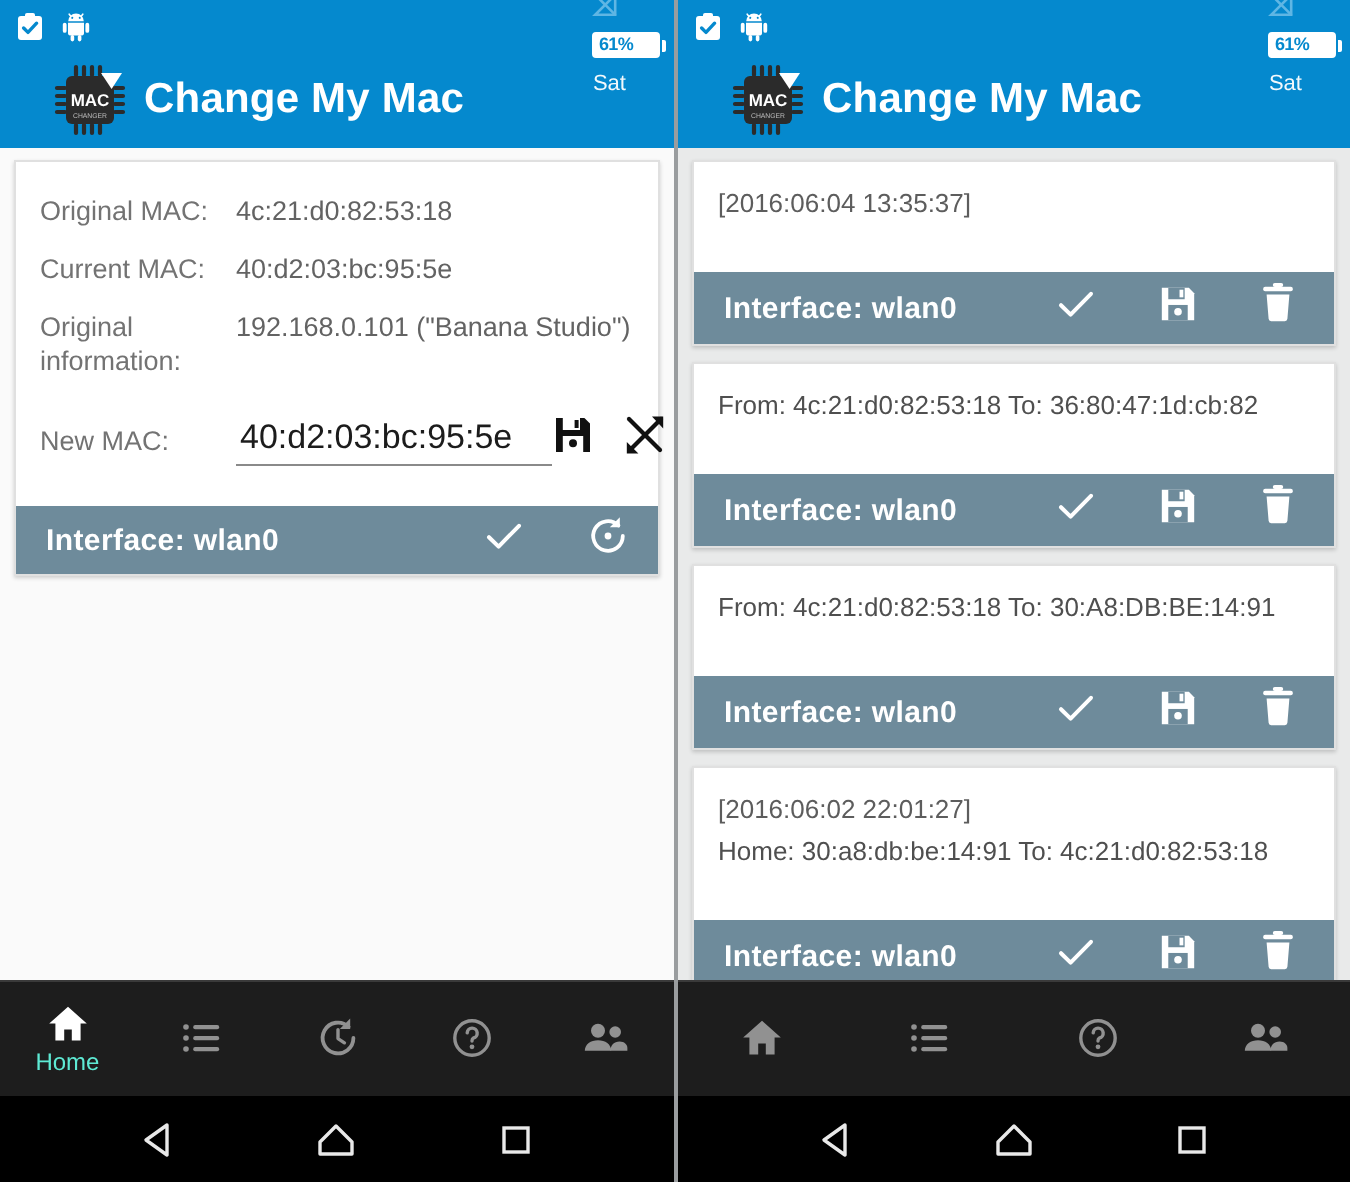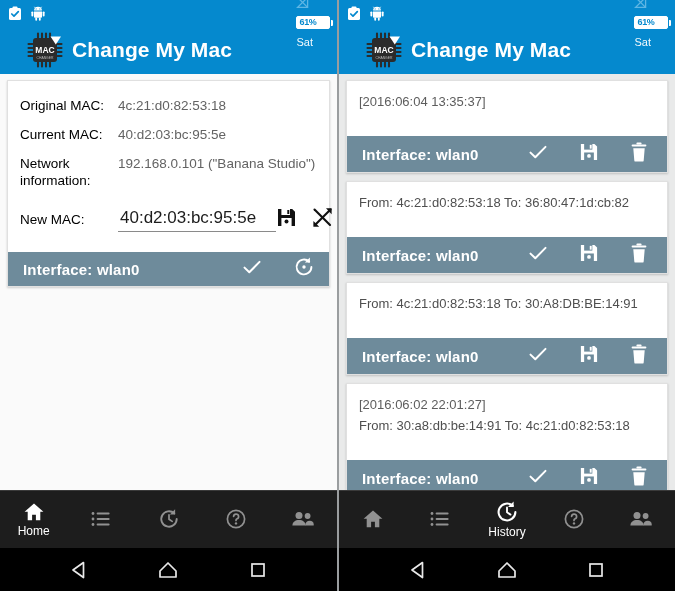--- a/index.html
+++ b/index.html
@@ -52,21 +52,21 @@
     display: flex; align-items: center; height: 34px; padding: 0 14px 0 15px;
   }
   .teal-bar .label { font-size: 15px; font-weight: bold; letter-spacing:.2px; }
   .teal-bar .acts { margin-left: auto; display: flex; align-items: center; }
 
   
   .body-left { flex: 1 1 auto; background: #fafafa; padding: 6px 7px 0 7px; overflow:hidden; }
   .info-card { }
   .info-rows { padding: 10px 0 8px 0; }
   .row { display: flex; align-items: flex-start; padding: 6px 12px; }
-  .row .k { width: 98px; flex: 0 0 98px; font-size: 13.5px; color: #000000; line-height: 17px; }
+  .row .k { width: 98px; flex: 0 0 98px; font-size: 13.5px; color: #737373; line-height: 17px; }
   .row .v { font-size: 13.5px; color: #636363; line-height: 17px; }
   .row.newmac { align-items: center; padding-top: 12px; padding-bottom: 12px; }
   .mac-input {
     font-size: 17px; color: #1c1c1c; border: none; border-bottom: 1.5px solid #8a8a8a;
     background: transparent; padding: 1px 2px 3px 2px; width: 158px;
     font-family: "Liberation Sans", sans-serif; outline: none;
   }
   .row.newmac .icons { margin-left: auto; display:flex; align-items:center; gap: 15px; padding-right:6px;}
 
   
@@ -80,21 +80,21 @@
 
   
   .appnav {
     background: #1d1d1d; height: 58px; flex: 0 0 58px;
     display: flex; align-items: center; border-top: 1px solid #3a3a3a;
   }
   .navitem {
     flex: 1 1 0; display: flex; flex-direction: column;
     align-items: center; justify-content: center; gap: 2px; height: 100%;
   }
-  .navitem .nlabel { font-size: 12px; color: #ffffff; line-height: 13px; }
+  .navitem .nlabel { font-size: 12px; color: #5eead4; line-height: 13px; }
   .navitem.inactive svg { opacity: .62; }
 
   
   .sysbar {
     background: #000000; height: 43px; flex: 0 0 43px;
     display: flex; align-items: center; justify-content: space-around; padding: 0 34px;
   }
 </style>
 </head>
 <body>
@@ -168,21 +168,21 @@
             <div class="k">Original MAC:</div>
             <div class="v">4c:21:d0:82:53:18</div>
           </div>
 
           <div class="row">
             <div class="k">Current MAC:</div>
             <div class="v">40:d2:03:bc:95:5e</div>
           </div>
 
           <div class="row">
-            <div class="k">Network information:</div>
+            <div class="k">Original information:</div>
             <div class="v">192.168.0.101 ("Banana Studio")</div>
           </div>
 
           <div class="row newmac">
             <div class="k">New MAC:</div>
             <input class="mac-input" type="text" value="40:d2:03:bc:95:5e" style="">
             <div class="icons">
               <span>
                 <svg width="21" height="21" viewBox="0 0 21 21">
                     <path d="M2 2h14.2L19 4.8V19H2z" fill="#111"></path>
@@ -422,21 +422,21 @@
                   <rect x="7.4" y="0.5" width="5.2" height="2" rx="1" fill="#fff"></rect>
                   <path d="M4.3 6.2h11.4l-1 12.2a1.3 1.3 0 0 1-1.3 1.2H6.6a1.3 1.3 0 0 1-1.3-1.2z" fill="#fff"></path>
                 </svg></span>
           </div>
         </div>
       </div>
 
       <div class="card hist-card">
         <div class="hist-lines">
           <div class="hist-ts">[2016:06:02 22:01:27]</div>
-          <div class="hist-ft">From: 30:a8:db:be:14:91  To: 4c:21:d0:82:53:18</div>
+          <div class="hist-ft">Home: 30:a8:db:be:14:91  To: 4c:21:d0:82:53:18</div>
         </div>
         <div class="teal-bar">
           <div class="label">Interface: wlan0</div>
           <div class="acts">
             <span><svg width="22" height="22" viewBox="0 0 22 22">
                   <path d="M3.5 11.6 L8.3 16.3 L18.5 5.9" stroke="#fff" stroke-width="2" fill="none" stroke-linecap="round" stroke-linejoin="round"></path>
                 </svg></span>
             <span><svg width="20" height="20" viewBox="0 0 21 21">
                   <path d="M2 2h14.2L19 4.8V19H2z" fill="#fff"></path>
                   <rect x="5.4" y="2" width="8.6" height="6" fill="#6e8b9b"></rect>
@@ -468,28 +468,20 @@
               <circle cx="3" cy="5.5" r="1.4"></circle>
               <circle cx="3" cy="11" r="1.4"></circle>
               <circle cx="3" cy="16.5" r="1.4"></circle>
               <rect x="6.6" y="4.5" width="13" height="2.1" rx="1"></rect>
               <rect x="6.6" y="10" width="13" height="2.1" rx="1"></rect>
               <rect x="6.6" y="15.5" width="13" height="2.1" rx="1"></rect>
             </g>
           </svg>
         <div class="nlabel"></div>
       </div>
-      <div class="navitem">
-        <svg width="24" height="24" viewBox="0 0 22 22">
-            <path d="M18.7 11a7.7 7.7 0 1 1-2.4-5.6" stroke="#ffffff" stroke-width="1.9" fill="none" stroke-linecap="round"></path>
-            <path d="M17.1 1.3 L17.1 6.5 L11.9 6.5 Z" fill="#ffffff"></path>
-            <path d="M11 6.8 V11.3 L14.2 13.4" stroke="#ffffff" stroke-width="1.7" fill="none" stroke-linecap="round" stroke-linejoin="round"></path>
-          </svg>
-        <div class="nlabel">History</div>
-      </div>
       <div class="navitem inactive">
         <svg width="22" height="22" viewBox="0 0 22 22">
             <circle cx="11" cy="11" r="8.6" stroke="#d8d8d8" stroke-width="1.7" fill="none"></circle>
             <path d="M8.6 8.4a2.5 2.5 0 1 1 3.1 2.6c-.6.3-.7.8-.7 1.5" stroke="#d8d8d8" stroke-width="1.7" fill="none" stroke-linecap="round"></path>
             <circle cx="11" cy="15.4" r="1.2" fill="#d8d8d8"></circle>
           </svg>
         <div class="nlabel"></div>
       </div>
       <div class="navitem inactive">
         <svg width="24" height="22" viewBox="0 0 24 22">

